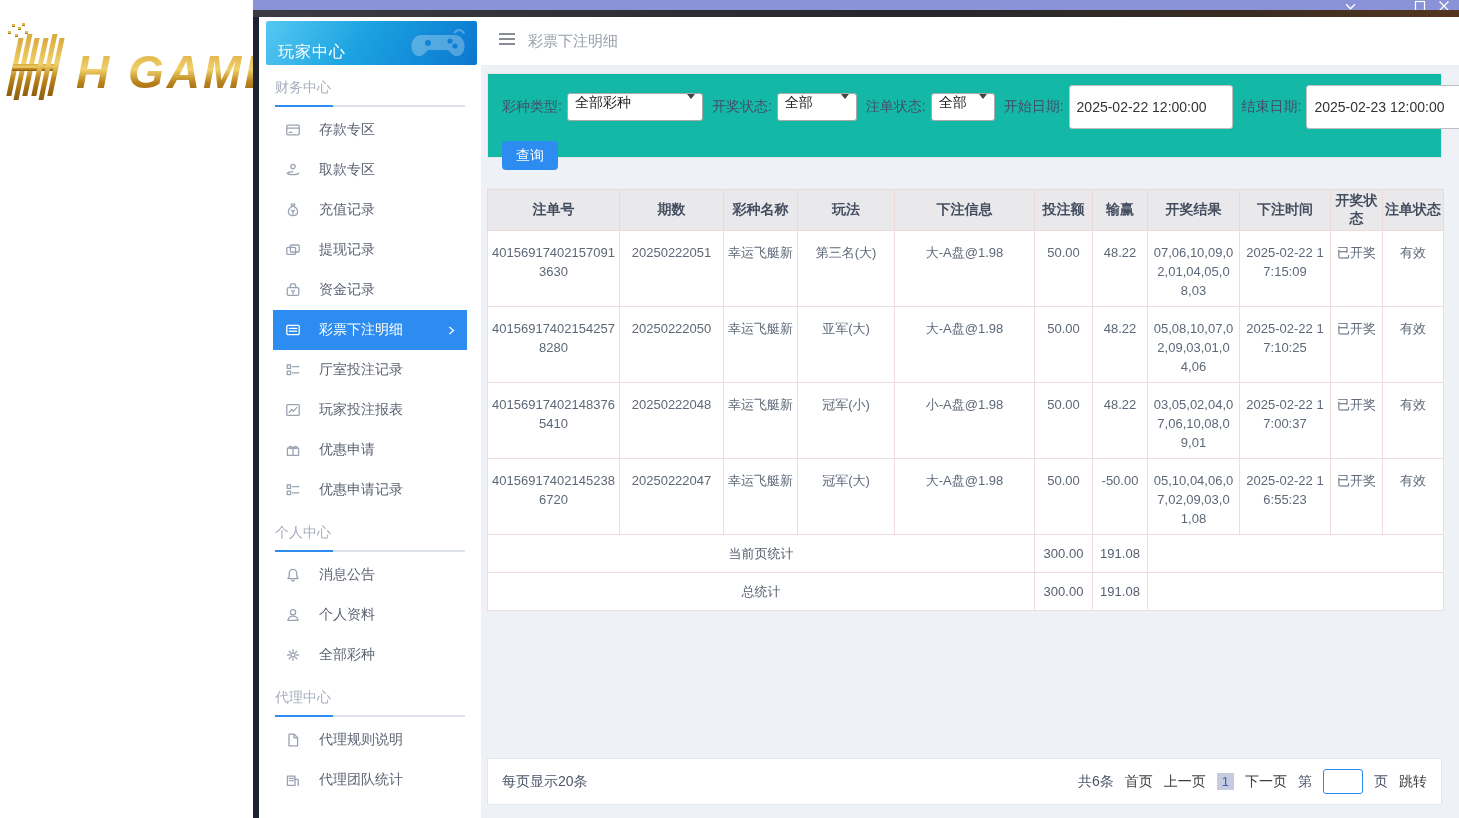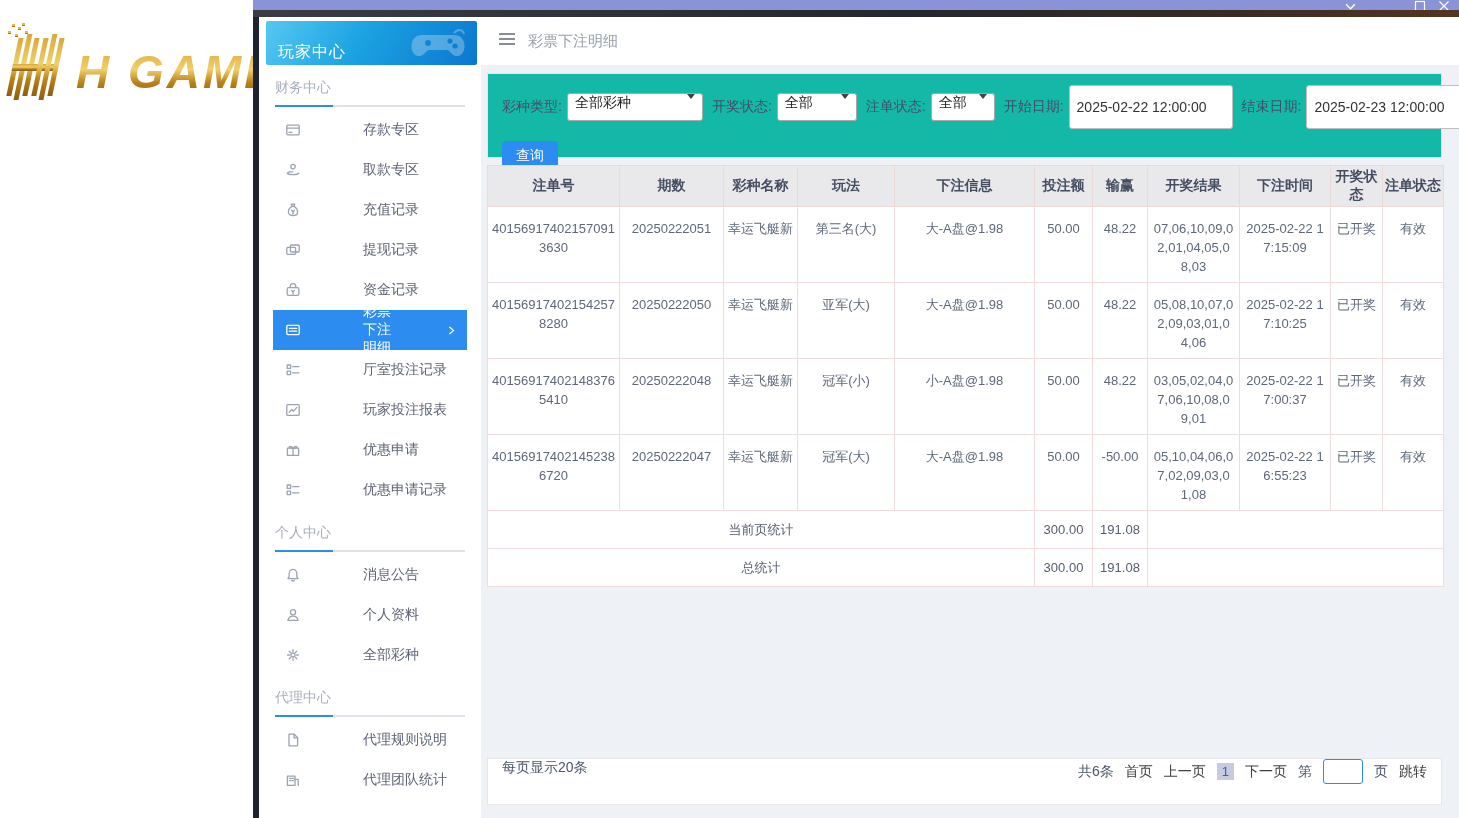--- a/index.html
+++ b/index.html
@@ -23,21 +23,21 @@
   .sb-header{margin:4px 4px 0 7px;height:44px;border-radius:2px;position:relative;color:#fff;
     padding:21px 12px;box-sizing:border-box;
     background:linear-gradient(120deg,#55c8f2 0%,#1ba2e1 45%,#0b77cf 100%);}
   .sb-title{font-size:16px;letter-spacing:1px;}
   .sb-sub{font-size:12px;letter-spacing:1.5px;margin-top:2px;opacity:.95;}
   .gamepad{position:absolute;right:8px;top:4px;opacity:.28;}
   .section-label{margin:14px 16px 0;font-size:14px;color:#a7aebc;}
   .divider{margin:8px 16px 3px;height:2px;
     background:linear-gradient(90deg,#2d8cf0 0,#2d8cf0 58px,#dde1e8 58px);}
   .menu-item{display:flex;align-items:center;height:40px;margin:0 14px;padding:0 10px 0 12px;
-    color:#5c6373;font-size:14px;cursor:pointer;gap:44px;}
+    color:#5c6373;font-size:14px;cursor:pointer;}
   .menu-item .mi{width:16px;height:16px;color:#9aa3b2;margin-right:18px;flex:none;}
   .menu-item.active{background:#2d8cf0;color:#fff;}
   .menu-item.active .mi{color:#fff;}
   .chev{margin-left:auto;width:11px;height:11px;color:#fff;flex:none;}
 
   
   .main{position:absolute;left:481px;top:17px;width:978px;height:801px;background:#eef1f5;}
   .page-header{height:48px;background:#fff;display:flex;align-items:center;padding:0 17px;gap:12px;}
   .page-title{font-size:15px;color:#98a0aa;}
 
@@ -50,33 +50,33 @@
     border-radius:3px;height:26px;padding:0 7px;background:#fff;color:#222;font-size:14px;cursor:pointer;}
   .caret{width:0;height:0;border-left:4px solid transparent;border-right:4px solid transparent;
     border-top:5px solid #444;margin-left:9px;}
   .sel-lottery{width:120px;} .sel-draw{width:64px;} .sel-order{width:48px;}
   .dinput{height:24px;border:1px solid #bfbfbf;border-radius:3px;width:148px;padding:9px 7px;
     font-size:14px;color:#333;font-family:inherit;}
   .btn-query{margin-top:12px;background:#2d8cf0;color:#fff;border:none;border-radius:4px;height:29px;
     padding:0 14px;font-size:14px;cursor:pointer;font-family:inherit;}
 
   
-  .tablewrap{position:absolute;left:6px;top:148px;width:870px;}
+  .tablewrap{position:absolute;left:6px;top:172px;width:870px;}
   table{width:100%;border-collapse:collapse;table-layout:fixed;background:#fff;}
   th{height:40px;background:#e9e9ec;font-size:14px;color:#454e60;font-weight:bold;
      border:1px solid #eed9d9;padding:0 2px;}
   td{border:1px solid #f0dcdc;font-size:13px;color:#5d6878;text-align:center;vertical-align:top;
      padding:12px 4px 0;line-height:19px;word-break:break-all;}
   tr.data-row{height:76px;}
   tr.summary-row{height:38px;}
   tr.summary-row td{vertical-align:middle;padding:0 4px;color:#555d6e;}
 
   
   .pager{position:absolute;left:6px;top:741px;width:955px;height:47px;background:#fff;
-    border:1px solid #e4e6ea;box-sizing:border-box;display:flex;align-items:flex-start;
+    border:1px solid #e4e6ea;box-sizing:border-box;display:flex;align-items:center;
     justify-content:space-between;padding:0 14px;font-size:14px;color:#4a5568;}
   .pager-right{display:flex;align-items:center;gap:11px;}
   .plink{color:#404040;cursor:pointer;}
   .pcur{background:#c6cbdf;color:#3b5bd0;padding:1px 5px;font-size:13px;}
   .pjump{width:34px;height:21px;border:1px solid #2d8cf0;border-radius:3px;}
 </style>
 </head>
 <body>
 
 <div id="stage">

